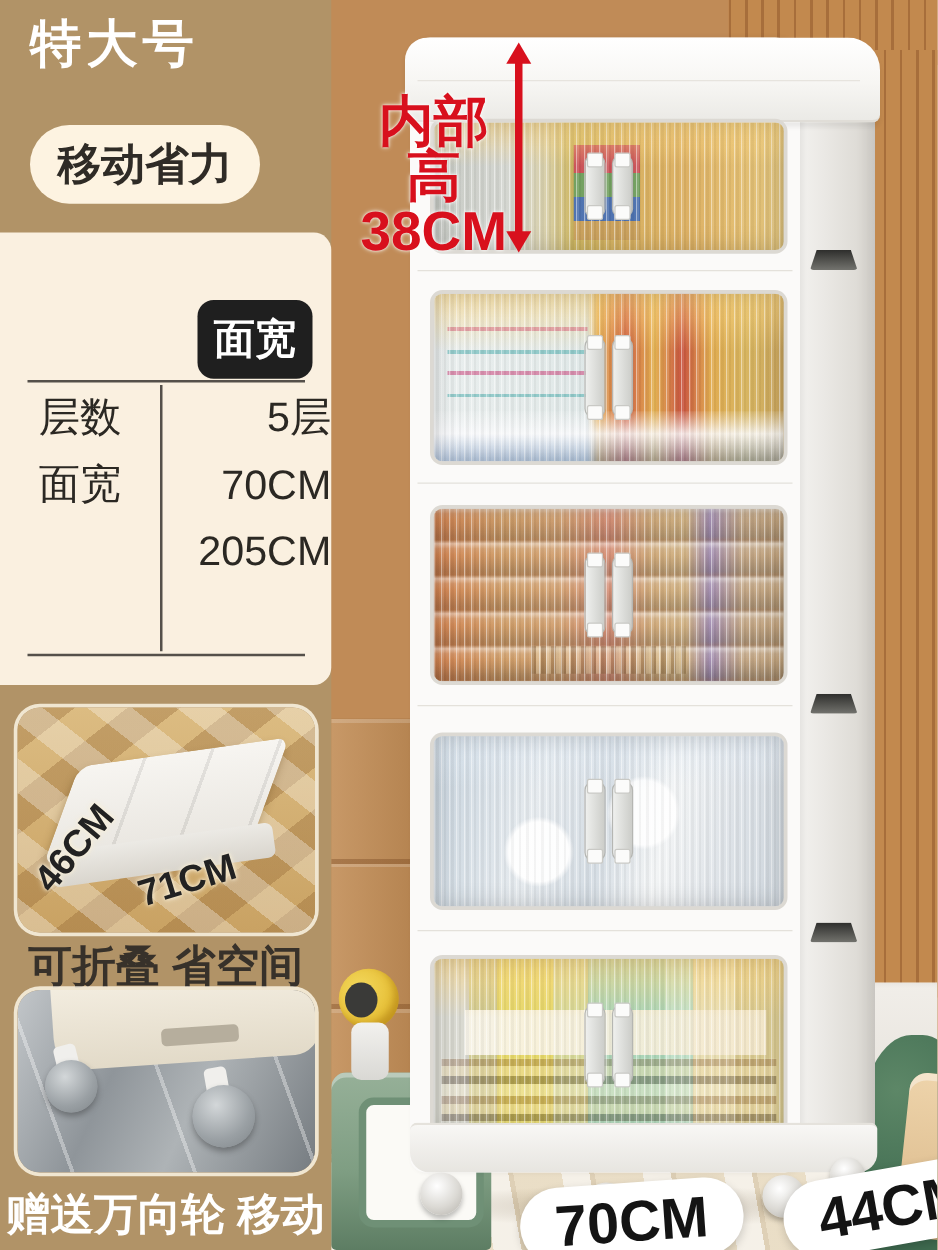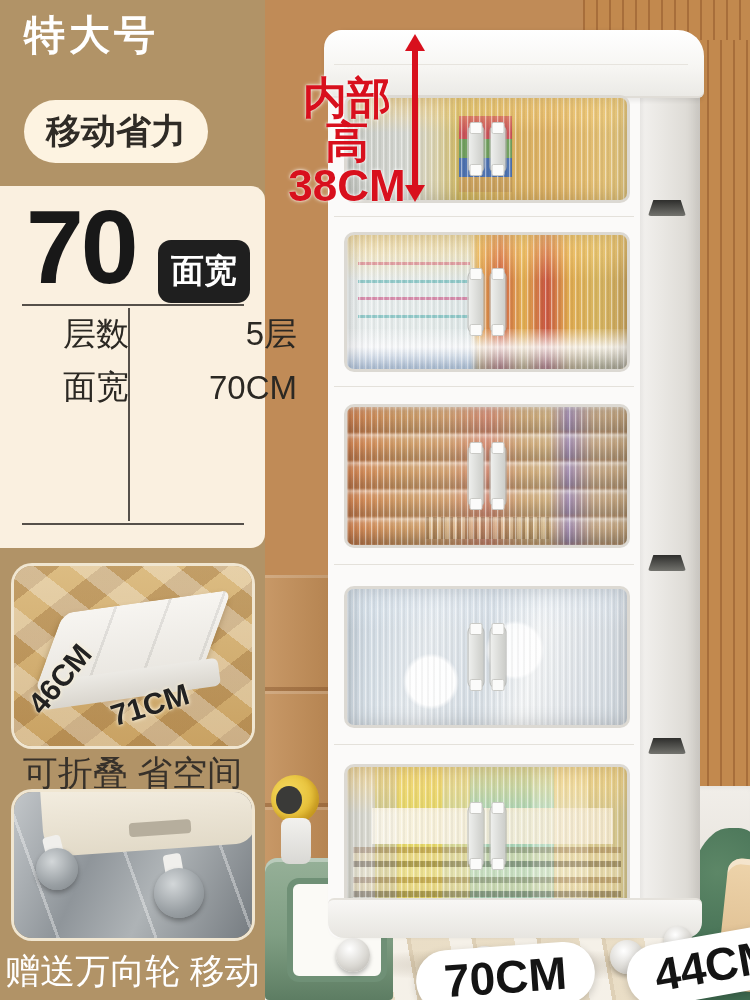--- a/index.html
+++ b/index.html
@@ -120,42 +120,42 @@
   .size-tag{position:absolute;left:24px;top:8px;font-size:41px;font-weight:700;color:#ffffff;letter-spacing:4px;}
   .color-tag{position:absolute;left:24px;top:100px;background:#fdf3e1;color:#2f2b26;
     font-size:35px;font-weight:700;padding:8px 22px;border-radius:34px;}
   .spec-panel{position:absolute;left:0;top:186px;width:265px;height:362px;background:#faf0e0;border-radius:0 14px 14px 0;}
   .big-num{position:absolute;left:26px;top:2px;font-size:104px;font-weight:800;color:#181818;letter-spacing:-3px;}
   .width-badge{position:absolute;left:158px;top:54px;background:#1f1f1f;color:#fff;
     font-size:33px;font-weight:700;padding:9px 13px;border-radius:13px;}
   .hline{position:absolute;left:22px;width:222px;height:2px;background:#55504a;}
   .hline-top{top:118px;} .hline-bot{top:337px;}
   .vline{position:absolute;left:128px;top:122px;height:213px;width:2px;background:#55504a;}
-  .spec-rows{position:absolute;left:0;top:122px;width:265px;padding-left:32px;}
+  .spec-rows{position:absolute;left:0;top:122px;width:265px;}
   .spec-row{display:flex;height:53px;align-items:center;font-size:33px;color:#2b2823;}
   .spec-row .lbl{width:128px;text-align:center;}
   .spec-row .val{flex:1;text-align:right;}
 
   .feature-img{position:absolute;left:14px;width:238px;border-radius:18px;overflow:hidden;
     box-shadow:0 0 0 3px rgba(252,244,228,0.85);}
   .fold-img{top:566px;height:180px;background:
     repeating-linear-gradient(38deg,rgba(255,255,255,0.3) 0 22px,rgba(255,255,255,0) 22px 44px),
     repeating-linear-gradient(-38deg,rgba(140,95,45,0.32) 0 26px,rgba(0,0,0,0) 26px 52px),
     linear-gradient(180deg,#dcbc82,#c9a263);}
   .fold-top{position:absolute;left:34px;top:38px;width:170px;height:74px;border-radius:10px;
     transform:rotate(-8deg) skewX(-28deg);
     background:repeating-linear-gradient(90deg,rgba(0,0,0,0) 0 52px,rgba(0,0,0,0.08) 52px 55px),
     linear-gradient(180deg,#f7f5f1,#e9e6e0);box-shadow:0 4px 6px rgba(90,60,20,0.35);}
   .fold-front{position:absolute;left:26px;top:104px;width:180px;height:28px;border-radius:6px;
     transform:rotate(-8deg);background:linear-gradient(180deg,#eceae5,#d9d5cd);}
   .dim{position:absolute;font-size:30px;font-weight:700;color:#222;
     text-shadow:0 0 5px rgba(250,240,215,0.95),0 0 3px rgba(250,240,215,0.95);}
   .dim-46{left:6px;top:96px;transform:rotate(-50deg);}
   .dim-71{left:96px;top:122px;transform:rotate(-17deg);}
-  .caption{position:absolute;left:0;width:265px;text-align:center;font-size:35px;font-weight:400;}
+  .caption{position:absolute;left:0;width:265px;text-align:center;font-size:35px;font-weight:700;}
   .caption-fold{top:750px;color:#37312a;}
   .caption-wheel{top:948px;color:#ffffff;}
   .wheel-img{top:792px;height:146px;background:
     repeating-linear-gradient(70deg,rgba(255,255,255,0) 0 40px,rgba(255,255,255,0.35) 40px 43px,rgba(255,255,255,0) 43px 92px),
     linear-gradient(115deg,#c2c6c9 0%,#8f959a 35%,#aeb3b6 60%,#767c81 100%);}
   .wheel-cab{position:absolute;left:28px;top:-14px;width:212px;height:72px;border-radius:0 0 20px 26px;
     transform:rotate(-4deg);background:linear-gradient(180deg,#f4eee1,#e2dac8);}
   .wheel-slot{position:absolute;left:86px;top:44px;width:62px;height:14px;border-radius:4px;background:#b6ae9d;}
   .wheel{position:absolute;border-radius:50%;background:radial-gradient(circle at 38% 32%,#d3d7d9,#9aa0a4 60%,#7f8589);box-shadow:0 3px 5px rgba(0,0,0,0.3);}
   .wheel-a{left:22px;top:56px;width:42px;height:42px;}
@@ -265,34 +265,34 @@
   </div>
 
   <div class="pill pill-70">70CM</div>
   <div class="pill pill-44">44CM</div>
 
   <div class="left-col">
     <div class="size-tag">特大号</div>
     <div class="color-tag">移动省力</div>
 
     <div class="spec-panel">
-      <div class="big-num">70</div>
       <div class="width-badge">面宽</div>
       <div class="hline hline-top"></div>
       <div class="vline"></div>
       <div class="spec-rows">
         <div class="spec-row">
           <div class="lbl">层数</div>
           <div class="val">5层</div>
         </div>
         <div class="spec-row">
           <div class="lbl">面宽</div>
           <div class="val">70CM</div>
         </div>
         <div class="spec-row">
+          <div class="val">205CM</div>
         </div>
       </div>
       <div class="hline hline-bot"></div>
     </div>
 
     <div class="feature-img fold-img">
       <div class="fold-top"></div>
       <div class="fold-front"></div>
       <div class="dim dim-46">46CM</div>
       <div class="dim dim-71">71CM</div>

